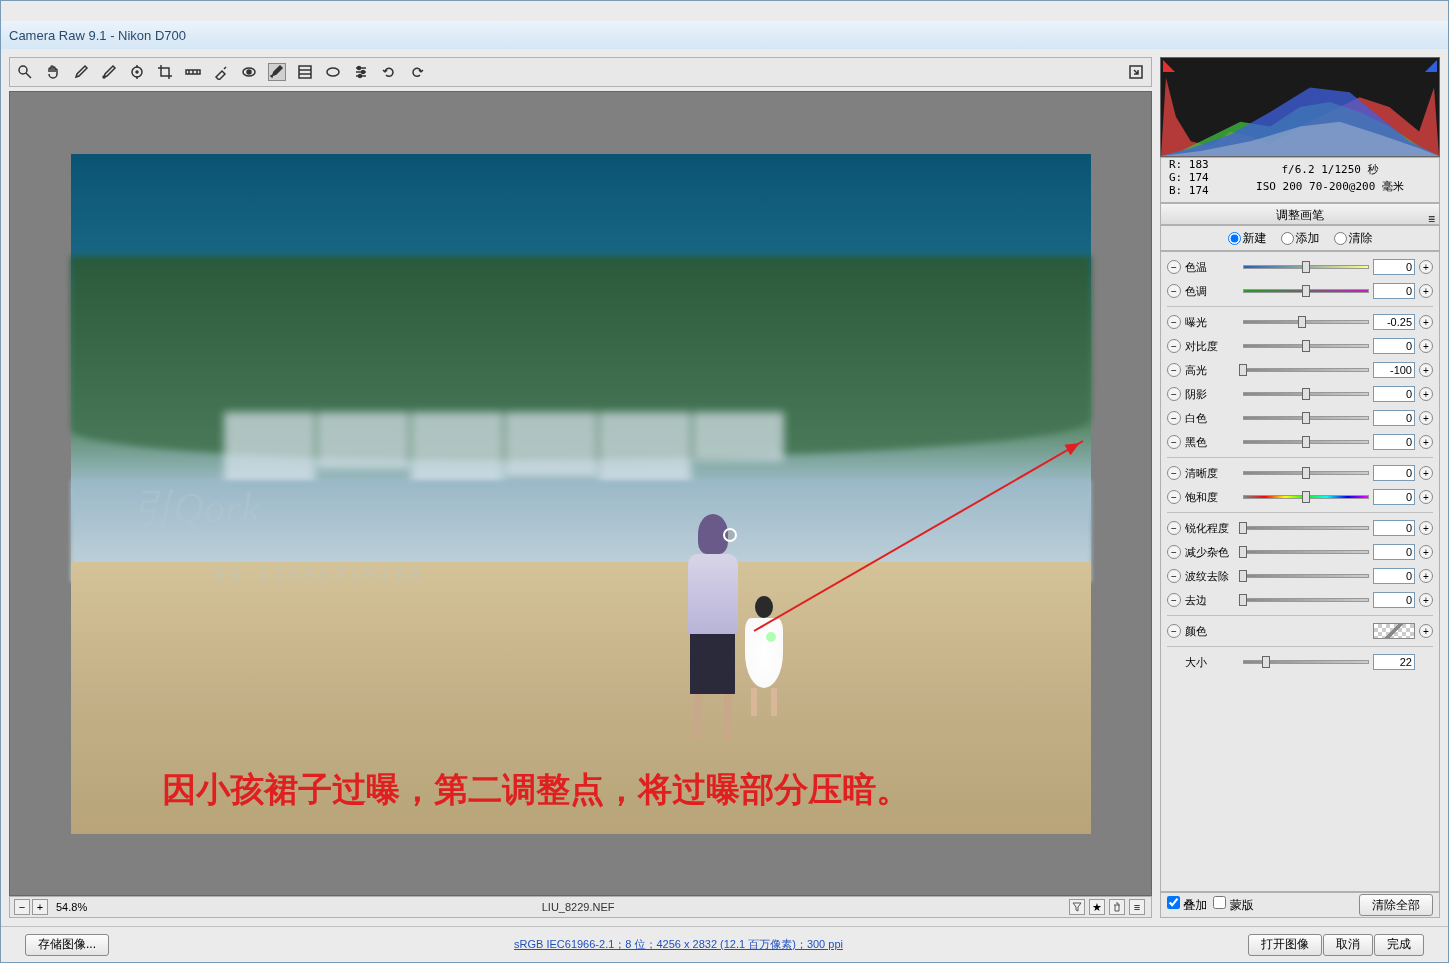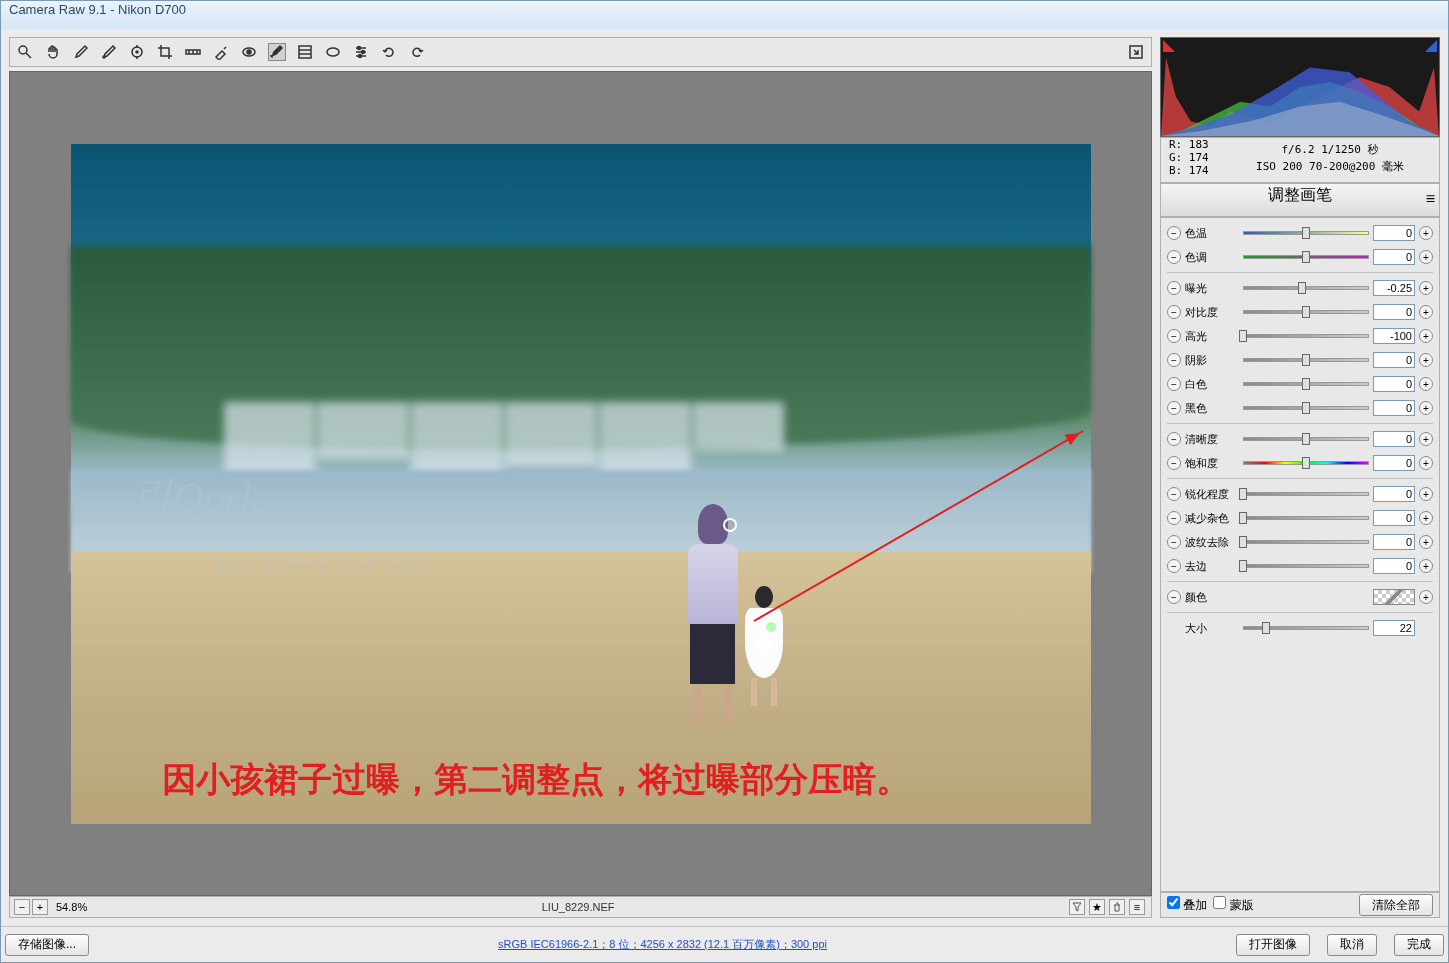--- a/index.html
+++ b/index.html
@@ -1,18 +1,18 @@
 <!DOCTYPE html>
 <html><head>
 <meta charset="utf-8">
 <style>
 * { box-sizing: border-box; margin: 0; padding: 0; }
 body { font-family: "Microsoft YaHei", Arial, sans-serif; font-size: 12px; background: #c0c0c0; width: 1449px; height: 963px; overflow: hidden; }
 .window { width: 1449px; height: 963px; background: #ebebeb; border: 1px solid #7a9bb5; display: flex; flex-direction: column; }
-.titlebar { height: 28px; background: linear-gradient(#eaf3fb, #d5e6f5); display: flex; padding: 1px 8px; color: #2a4a6a; font-size: 13px; }
+.titlebar { height: 28px; background: linear-gradient(#eaf3fb, #d5e6f5); display: flex; align-items: center; padding: 1px 8px; color: #2a4a6a; font-size: 13px; margin-top: 20px; }
 .main-area { flex: 1; display: flex; padding: 8px; gap: 8px; }
 .left-panel { flex: 1; display: flex; flex-direction: column; }
 .toolbar { height: 30px; background: #e8e8e8; border: 1px solid #b0b0b0; display: flex; align-items: center; padding: 0 6px; gap: 10px; }
 .tool-icon { width: 18px; height: 18px; display: flex; align-items: center; justify-content: center; cursor: pointer; color: #333; }
 .tool-icon svg { width: 16px; height: 16px; stroke: #333; fill: none; stroke-width: 1.5; }
 .tool-spacer { flex: 1; }
 .canvas { flex: 1; background: #808080; border: 1px solid #666; display: flex; align-items: center; justify-content: center; position: relative; overflow: hidden; margin-top: 4px; }
 .photo { width: 1020px; height: 680px; position: relative; background: linear-gradient(to bottom, #0e5879 0%, #1b6b8a 15%, #3a7a5a 25%, #5a8a6a 40%, #a8c4d8 50%, #8aa8b8 55%, #d4c298 70%, #c8b488 100%); }
 .sky { position: absolute; top: 0; left: 0; right: 0; height: 18%; background: linear-gradient(#0a5472, #1a6a88); }
 .hill { position: absolute; top: 15%; left: 0; right: 0; height: 30%; background: linear-gradient(#2a5a3a, #4a7a5a); border-radius: 0 0 60% 40% / 0 0 20% 15%; filter: blur(3px); }
@@ -45,21 +45,21 @@
 .cf-right { display: flex; gap: 2px; }
 .right-panel { width: 280px; display: flex; flex-direction: column; }
 .histogram { height: 100px; background: #1a1a1a; border: 1px solid #666; position: relative; overflow: hidden; }
 .hist-svg { width: 100%; height: 100%; }
 .clip-ind { position: absolute; top: 2px; width: 0; height: 0; border: 6px solid transparent; }
 .clip-l { left: 2px; border-bottom-color: #e03030; border-left-color: #e03030; }
 .clip-r { right: 2px; border-bottom-color: #3060e0; border-right-color: #3060e0; }
 .readout { height: 46px; border: 1px solid #b0b0b0; background: #e8e8e8; display: flex; padding: 0 8px; font-size: 11px; font-family: monospace; }
 .readout-l { width: 60px; }
 .readout-r { flex: 1; text-align: center; padding-top: 4px; line-height: 1.5; }
-.panel-header { height: 34px; background: linear-gradient(#f4f4f4, #dcdcdc); border: 1px solid #b0b0b0; text-align: center; line-height: 22px; font-size: 16px; position: relative; }
+.panel-header { height: 22px; background: linear-gradient(#f4f4f4, #dcdcdc); border: 1px solid #b0b0b0; text-align: center; line-height: 22px; font-size: 12px; position: relative; }
 .panel-menu { position: absolute; right: 4px; top: 4px; cursor: pointer; }
 .mode-row { height: 26px; border: 1px solid #b0b0b0; background: #e8e8e8; display: flex; align-items: center; justify-content: center; gap: 14px; }
 .mode-row label { display: flex; align-items: center; gap: 2px; cursor: pointer; }
 .sliders { flex: 1; border: 1px solid #b0b0b0; background: #e8e8e8; overflow-y: auto; padding: 4px 6px; }
 .slider-row { display: flex; align-items: center; height: 22px; margin-bottom: 2px; }
 .slider-sep { height: 1px; background: #c0c0c0; margin: 4px 0; }
 .sl-tog { width: 14px; height: 14px; border: 1px solid #888; border-radius: 50%; display: flex; align-items: center; justify-content: center; font-size: 10px; cursor: pointer; margin-right: 4px; background: #f4f4f4; }
 .sl-label { width: 54px; font-size: 11px; }
 .sl-val { width: 42px; height: 16px; border: 1px solid #7a9bb5; background: #fff; font-size: 11px; text-align: right; padding: 0 2px; }
 .sl-plus { width: 14px; height: 14px; border: 1px solid #888; border-radius: 50%; display: flex; align-items: center; justify-content: center; font-size: 10px; cursor: pointer; margin-left: 4px; background: #f4f4f4; }
@@ -67,21 +67,21 @@
 .sl-track { position: absolute; top: 4px; left: 0; right: 0; height: 4px; background: linear-gradient(to right, #888, #ccc); border: 1px solid #999; }
 .sl-track.temp { background: linear-gradient(to right, #2060c0, #ffff80); }
 .sl-track.tint { background: linear-gradient(to right, #20a020, #c020c0); }
 .sl-track.sat { background: linear-gradient(to right, #808080, #f00, #ff0, #0f0, #0ff, #00f, #f0f); }
 .sl-thumb { position: absolute; top: 0; width: 8px; height: 12px; background: #e0e0e0; border: 1px solid #666; cursor: pointer; transform: translateX(-50%); }
 .color-swatch { width: 42px; height: 16px; border: 1px solid #888; background: linear-gradient(45deg, #ccc 25%, transparent 25%, transparent 75%, #ccc 75%), linear-gradient(45deg, #ccc 25%, #fff 25%, #fff 75%, #ccc 75%); background-size: 8px 8px; background-position: 0 0, 4px 4px; position: relative; }
 .color-swatch::after { content: ''; position: absolute; inset: 0; background: linear-gradient(135deg, transparent 45%, #888 45%, #888 55%, transparent 55%); }
 .bottom-row { height: 26px; display: flex; align-items: center; padding: 0 6px; gap: 6px; border: 1px solid #b0b0b0; background: #e8e8e8; }
 .bottom-row .spacer { flex: 1; }
 .btn { height: 22px; padding: 0 12px; background: linear-gradient(#fdfdfd, #e4e4e4); border: 1px solid #8a8a8a; border-radius: 3px; cursor: pointer; font-size: 12px; }
-.footer { height: 36px; background: #ebebeb; display: flex; align-items: center; padding: 0 4px; gap: 17px; border-top: 1px solid #c0c0c0; }
+.footer { height: 36px; background: #ebebeb; display: flex; align-items: center; padding: 0 24px; gap: 1px; border-top: 1px solid #c0c0c0; }
 .footer-link { flex: 1; text-align: center; color: #2050c0; text-decoration: underline; font-size: 11px; cursor: pointer; }
 </style>
 </head>
 <body>
 
 <div class="window">
   <div class="titlebar">
     <span>Camera Raw 9.1  -  Nikon D700</span>
   </div>
   <div class="main-area">
@@ -270,20 +270,34 @@
         </div>
         <div class="readout-r">
           <div>f/6.2  1/1250 秒</div>
           <div>ISO 200  70-200@200 毫米</div>
         </div>
       </div>
       <div class="panel-header">
         <span>调整画笔</span>
         <span class="panel-menu">≡</span>
       </div>
+      <div class="mode-row">
+        <label>
+            <input type="radio" name="mode" checked="" style="">
+            <span>新建</span>
+          </label>
+        <label>
+            <input type="radio" name="mode" style="">
+            <span>添加</span>
+          </label>
+        <label>
+            <input type="radio" name="mode" style="">
+            <span>清除</span>
+          </label>
+      </div>
       <div class="sliders" id="sliders-host">
           <div class="slider-row">
             <span class="sl-tog">−</span>
             <span class="sl-label">色温</span>
             <div class="sl-track-wrap">
               <div class="sl-track temp"></div>
               <div class="sl-thumb" style="left:50%"></div>
             </div>
             <input class="sl-val" value="0" style="">
             <span class="sl-plus">+</span>

